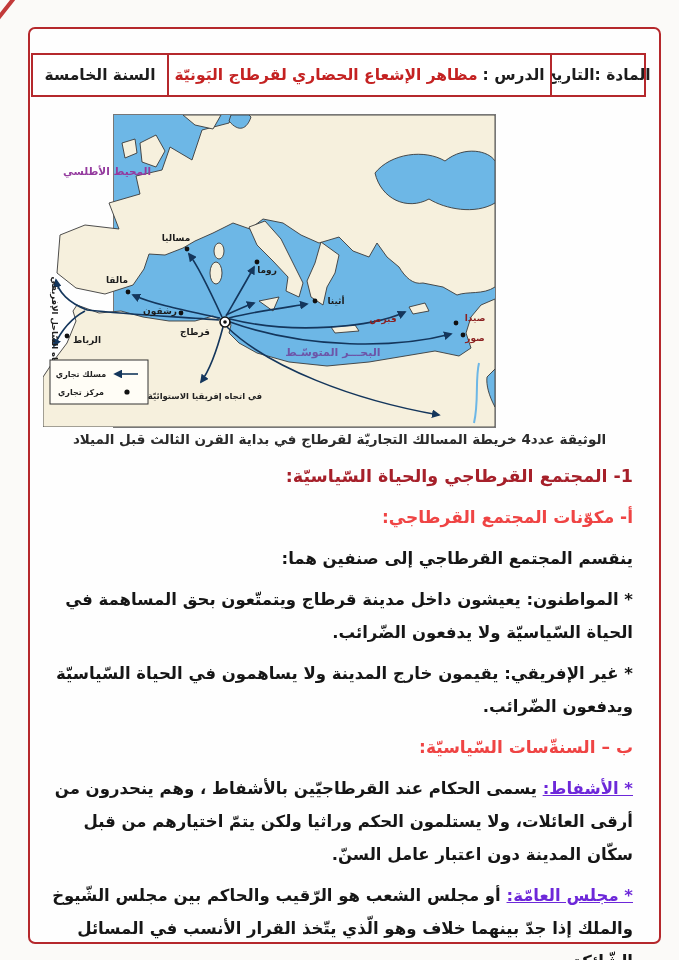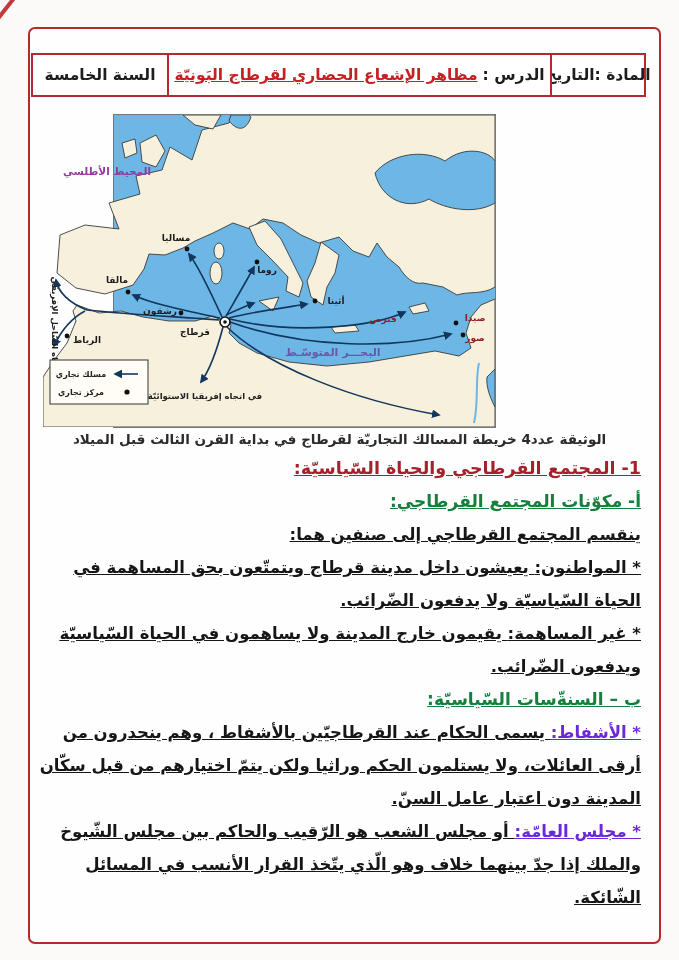--- a/index.html
+++ b/index.html
@@ -24,38 +24,38 @@
   }
   .hcell{
     border:2px solid #b5282c;box-sizing:border-box;
     display:flex;align-items:center;justify-content:center;
     font-weight:bold;font-size:15.5px;color:#1d1d1d;background:#fff;
     white-space:nowrap;
   }
   .hcell.subject{width:96px;margin-left:-2px;}
   .hcell.lesson{flex:1;margin-left:-2px;gap:5px;}
   .hcell.grade{width:138px;}
-  .lesson-title{color:#c42222;text-decoration:underline;}
+  .lesson-title{color:#c42222;}
   .map-wrap{
     position:absolute;left:113px;top:114px;width:383px;height:314px;
     border:1px solid #777;background:#6db7e6;box-sizing:border-box;
   }
   .map-caption{
     position:absolute;left:60px;right:60px;top:431px;
     text-align:center;direction:rtl;
     font-size:13.5px;font-weight:bold;color:#2b2b2b;
   }
   .content{
     position:absolute;top:452px;right:38px;left:34px;
     direction:rtl;text-align:right;color:#161616;
     font-size:16.5px;font-weight:bold;line-height:33px;
   }
-  .content p{margin:0;text-decoration:underline;}
+  .content p{margin:8px;}
   .h-red{color:#a6202a;font-size:17.5px;}
-  .h-teal{color:#15803d;font-size:17px;}
+  .h-teal{color:#ef4444;font-size:17px;}
   .term-pink{color:#6d28d9;text-decoration:underline;}
   svg text{font-family:"DejaVu Sans",sans-serif;}
   .city-label{font-size:9px;font-weight:bold;fill:#1c1c1c;}
   .city-label-red{font-size:9px;font-weight:bold;fill:#8b2020;}
   .sea-label{font-size:11px;font-weight:bold;fill:#6d55a8;letter-spacing:2px;}
   .ocean-label{font-size:10.5px;font-weight:bold;fill:#943a9e;}
   .note-label{font-size:8.5px;font-weight:bold;fill:#222;}
   .legend-label{font-size:8px;font-weight:bold;fill:#222;}
 </style>
 </head>
@@ -168,17 +168,17 @@
   </svg>
 </div>
 
 <div class="map-caption">الوثيقة عدد4 خريطة المسالك التجاريّة لقرطاج في بداية القرن الثالث قبل الميلاد</div>
 
 <div class="content">
   <p class="h-red">1- المجتمع القرطاجي والحياة السّياسيّة:</p>
   <p class="h-teal">أ- مكوّنات المجتمع القرطاجي:</p>
   <p>ينقسم المجتمع القرطاجي إلى صنفين هما:</p>
   <p><span>* المواطنون:</span><span> يعيشون داخل مدينة قرطاج ويتمتّعون بحق المساهمة في الحياة السّياسيّة ولا يدفعون الضّرائب.</span></p>
-  <p><span>* غير المساهمة:</span><span> يقيمون خارج المدينة ولا يساهمون في الحياة السّياسيّة ويدفعون الضّرائب.</span></p>
+  <p><span>* غير الإفريقي:</span><span> يقيمون خارج المدينة ولا يساهمون في الحياة السّياسيّة ويدفعون الضّرائب.</span></p>
   <p class="h-teal">ب – السنةّسات السّياسيّة:</p>
   <p><span class="term-pink">* الأشفاط:</span><span> يسمى الحكام عند القرطاجيّين بالأشفاط ، وهم ينحدرون من أرقى العائلات، ولا يستلمون الحكم وراثيا ولكن يتمّ اختيارهم من قبل سكّان المدينة دون اعتبار عامل السنّ.</span></p>
   <p><span class="term-pink">* مجلس العامّة:</span><span> أو مجلس الشعب هو الرّقيب والحاكم بين مجلس الشّيوخ والملك إذا جدّ بينهما خلاف وهو الّذي يتّخذ القرار الأنسب في المسائل الشّائكة.</span></p>
 </div>
 
 </body></html>

